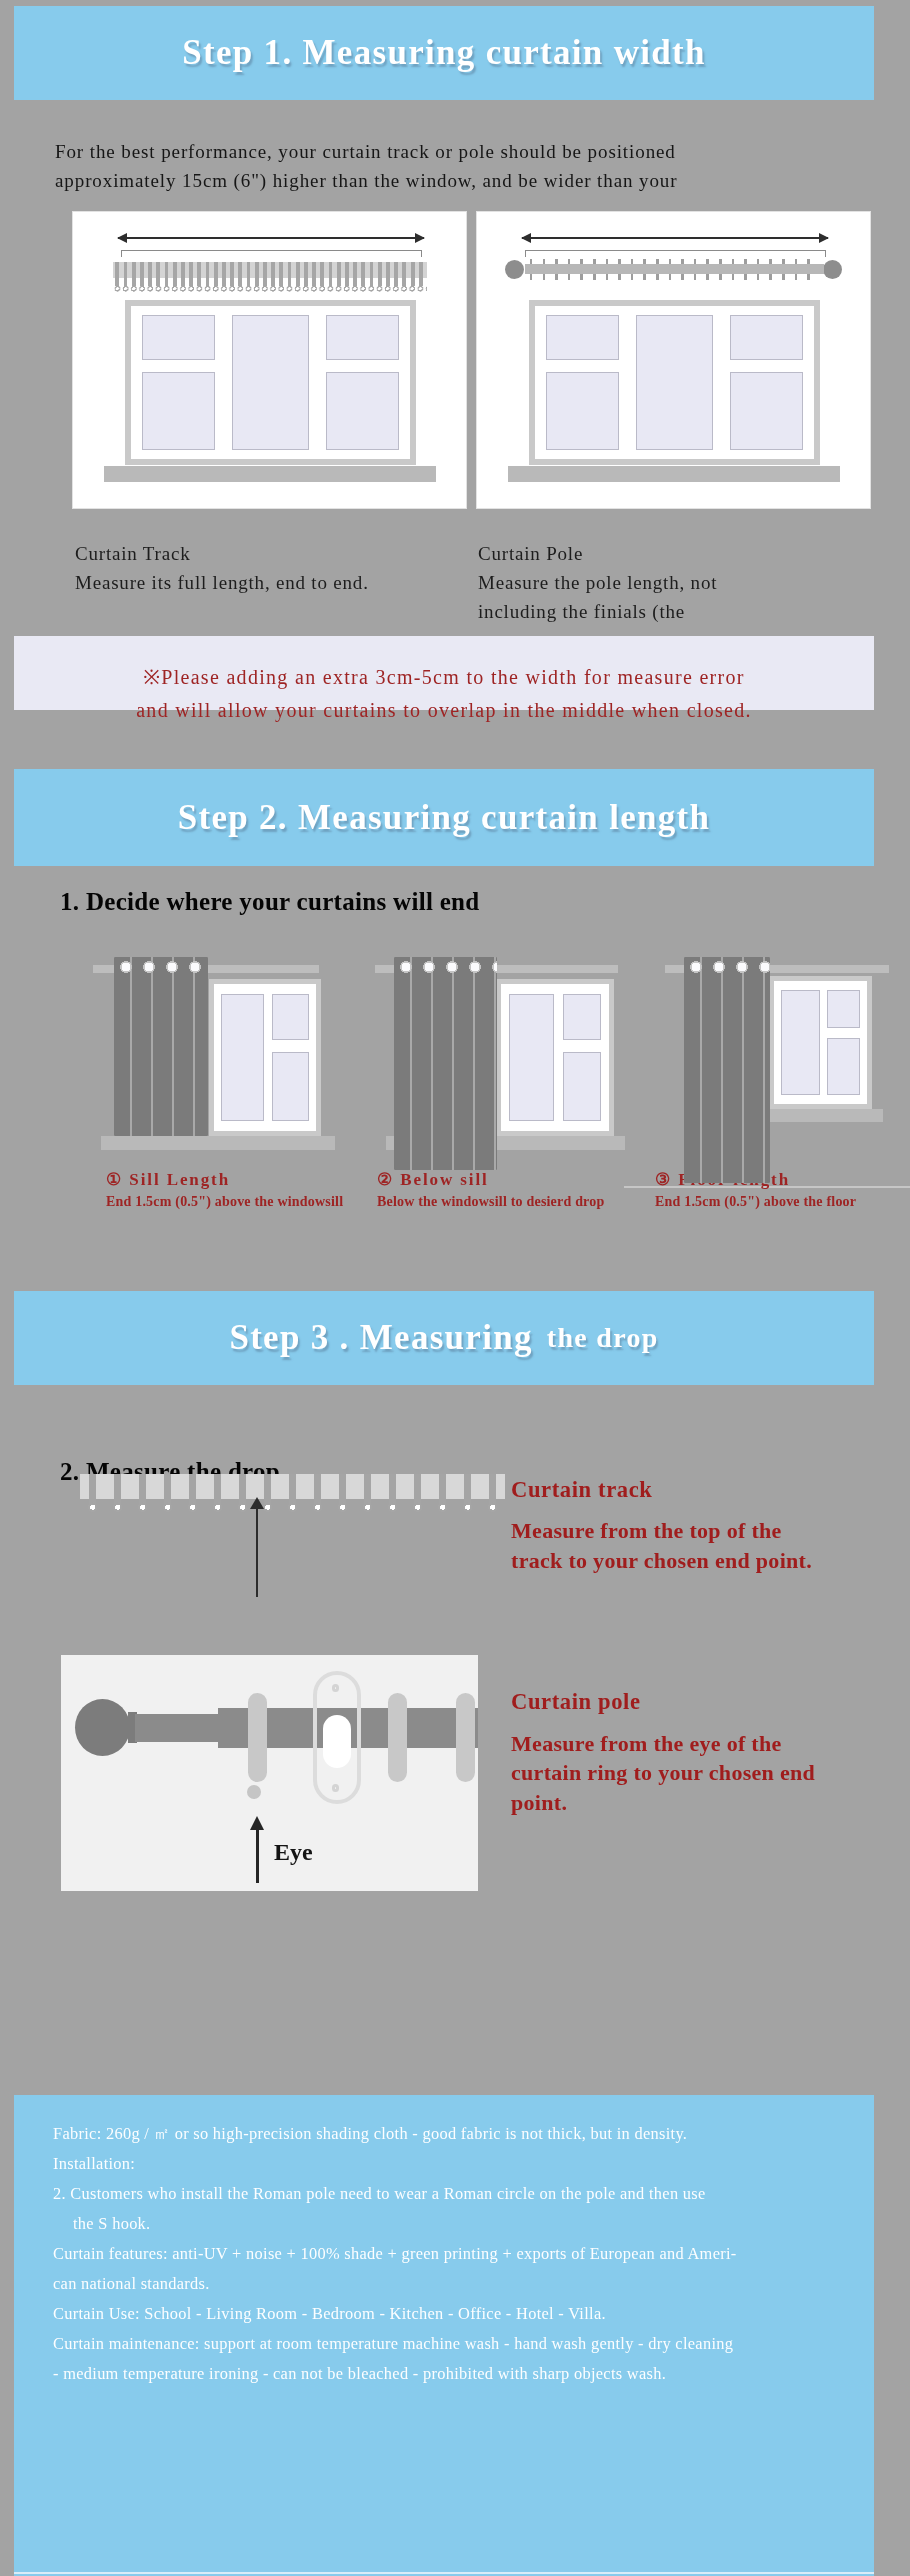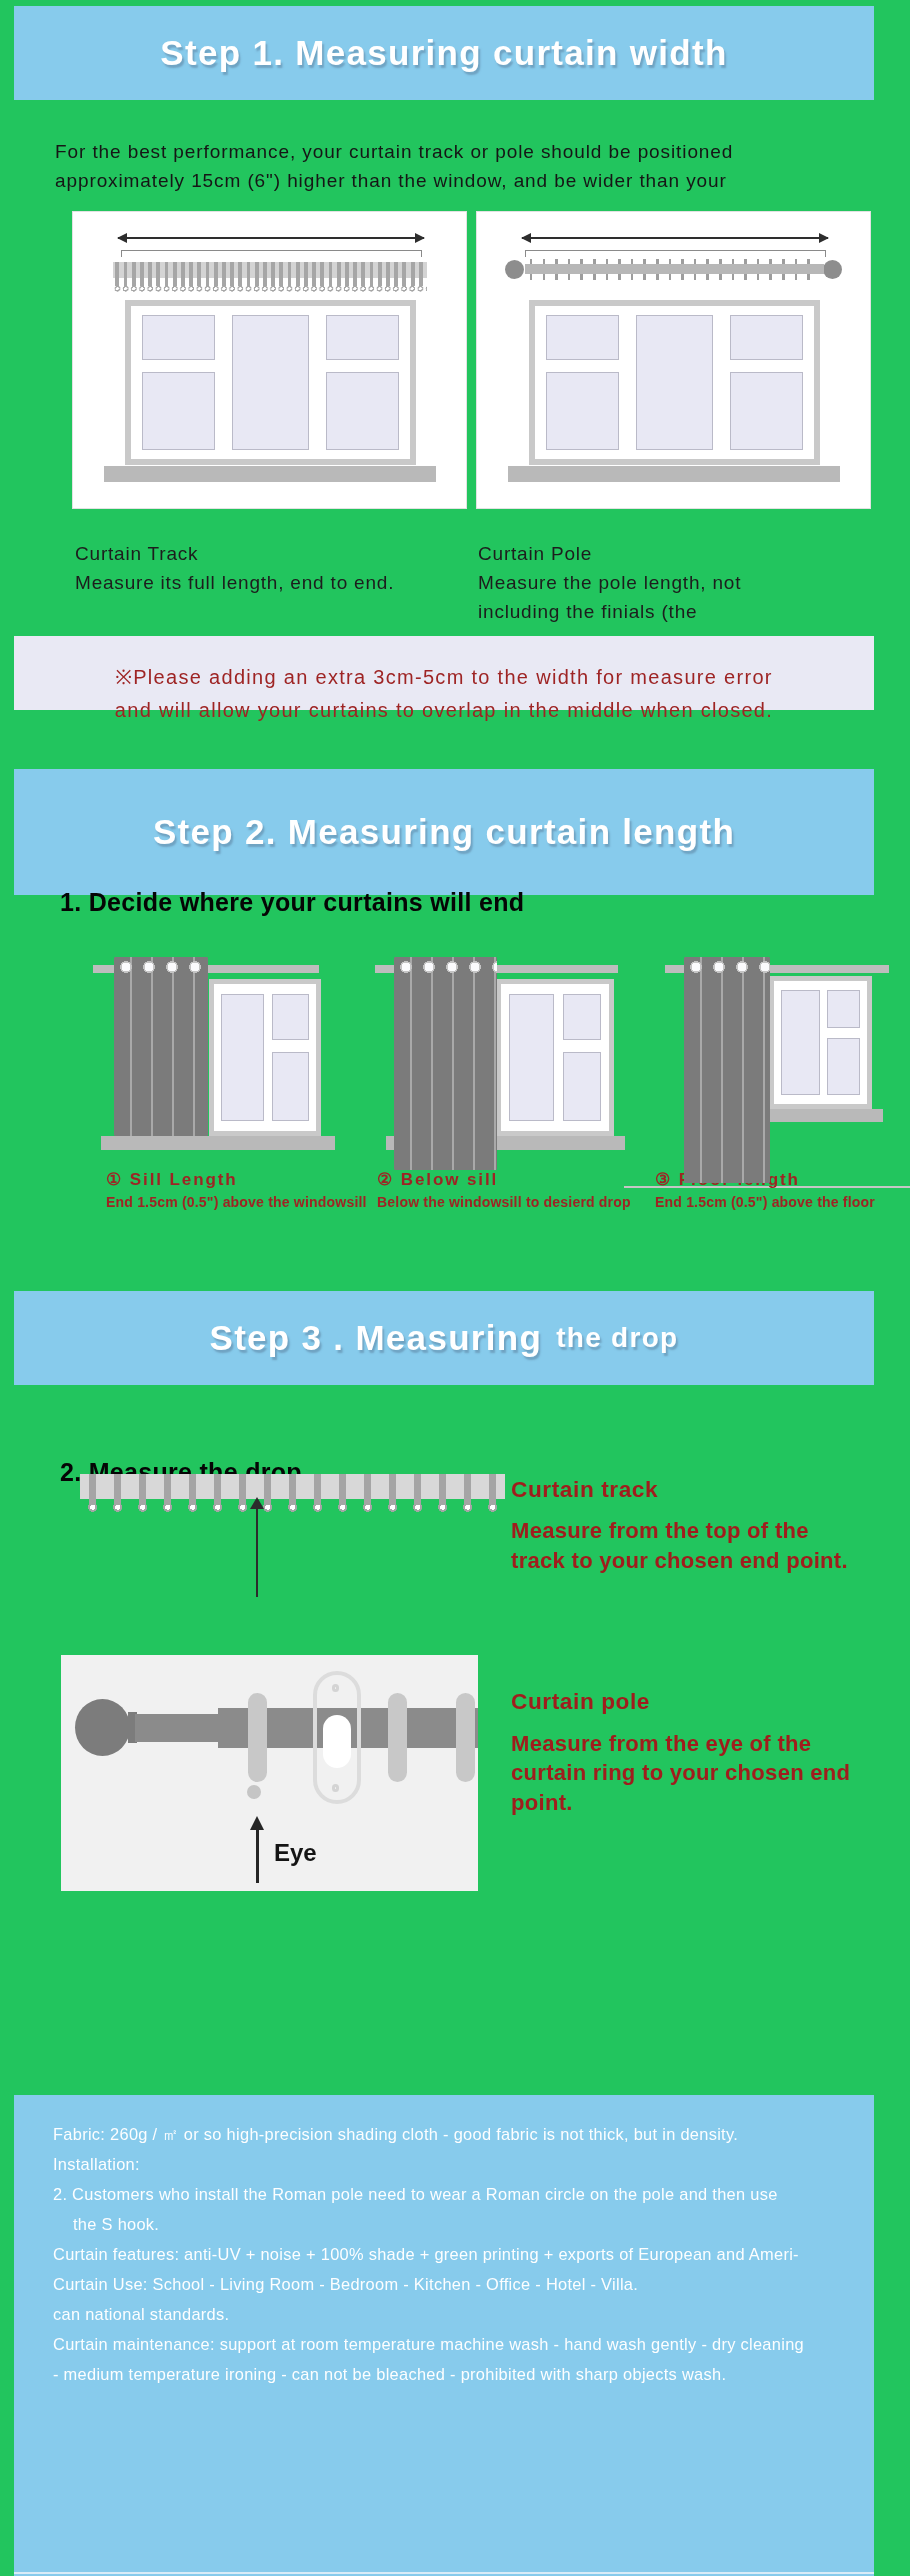--- a/index.html
+++ b/index.html
@@ -1,30 +1,30 @@
 <!DOCTYPE html>
 <html style="--banner_blue: #87CBEC; --note_bg: #E9E9F4; --red: #9E2424; --heading_red: #A01D1D;font-size:10px"><head>
 <meta charset="utf-8">
 <style>
   * { margin:0; padding:0; box-sizing:border-box; }
   html,body { background:#ffffff; }
   .page {
-    position:relative; width:910px; height:2576px; background:#22c55e;
-    font-family:Liberation Sans, sans-serif; overflow:hidden;
+    position:relative; width:910px; height:2576px; background:#a3a3a3;
+    font-family:Liberation Serif, serif; overflow:hidden;
   }
 
   
   .banner {
     position:absolute; left:14px; width:860px; height:94px;
     background:var(--banner_blue); display:flex; align-items:center; justify-content:center;
     color:#fff; font-weight:bold; font-size:35px; letter-spacing:1.3px;
     text-shadow:1.9px 2.5px 1.9px rgba(95,135,165,.6); white-space:nowrap;
   }
   #banner1 { top:6.3px; }
-  #banner2 { top:769px; height:126px; }
+  #banner2 { top:769px; height:97px; }
   #banner3 { top:1291px; }
   #banner3 .sub { font-size:28px; margin-left:14px; }
 
   
   #intro { position:absolute; left:55px; top:137px; font-size:19px; line-height:29px;
            letter-spacing:0.9px; color:#161616; white-space:nowrap; }
 
   
   .imgbox { position:absolute; top:211px; width:395px; height:298px;
             border:0.6px solid #e2e2e2; background:#fff; }
@@ -302,21 +302,21 @@
   <div id="cpL2" class="red-line">curtain ring to your chosen end</div>
   <div id="cpL3" class="red-line">point.</div>
 
 
   <div id="details">
     <div class="dline">Fabric: 260g / ㎡ or so high-precision shading cloth - good fabric is not thick, but in density.</div>
     <div class="dline">Installation:</div>
     <div class="dline">2. Customers who install the Roman pole need to wear a Roman circle on the pole and then use</div>
     <div class="dline indent">the S hook.</div>
     <div class="dline">Curtain features: anti-UV + noise + 100% shade + green printing + exports of European and Ameri-</div>
+    <div class="dline">can national standards.</div>
     <div class="dline">Curtain Use: School - Living Room - Bedroom - Kitchen - Office - Hotel - Villa.</div>
-    <div class="dline">can national standards.</div>
     <div class="dline">Curtain maintenance: support at room temperature machine wash - hand wash gently - dry cleaning</div>
     <div class="dline">- medium temperature ironing - can not be bleached - prohibited with sharp objects wash.</div>
   </div>
 
   <div id="bottomRule"></div>
 </div>
 
 
 </body></html>

